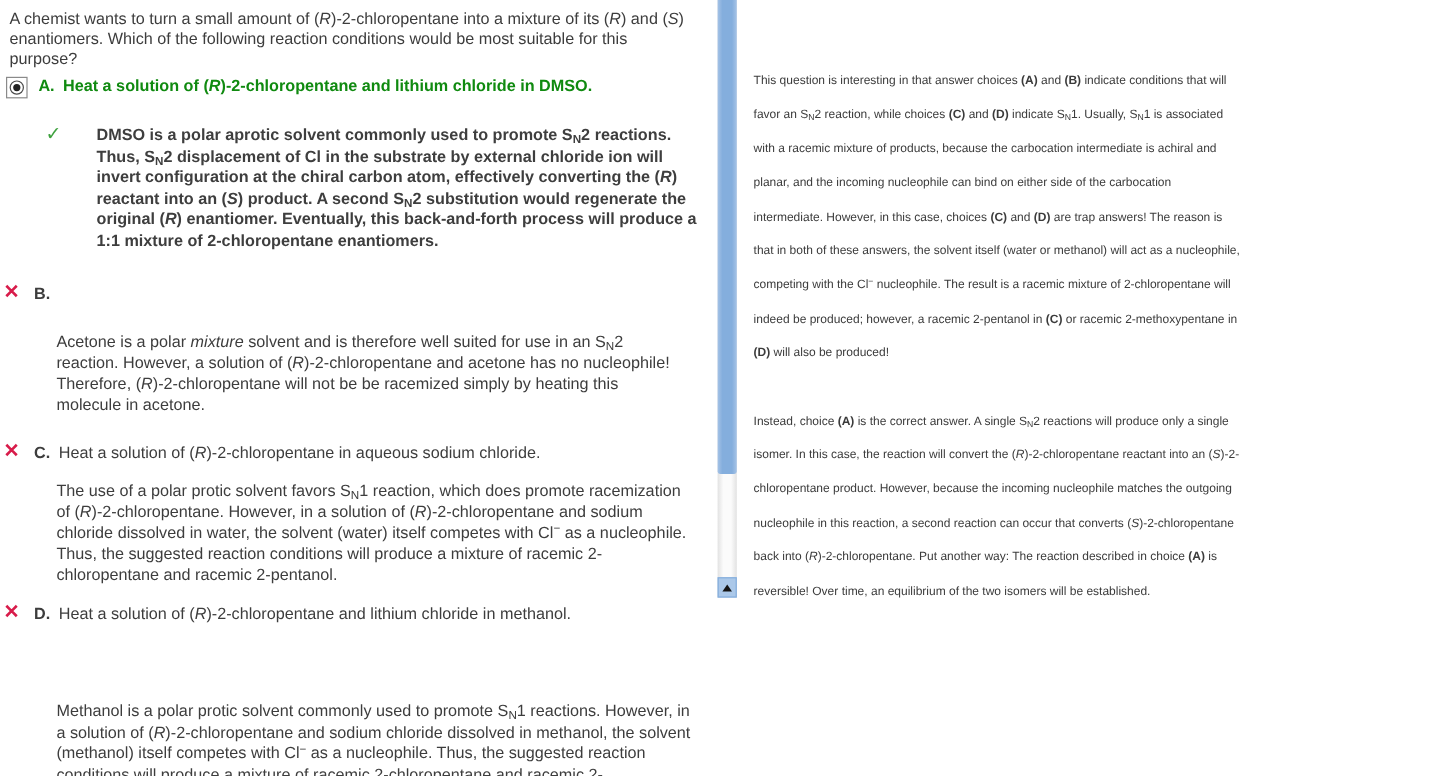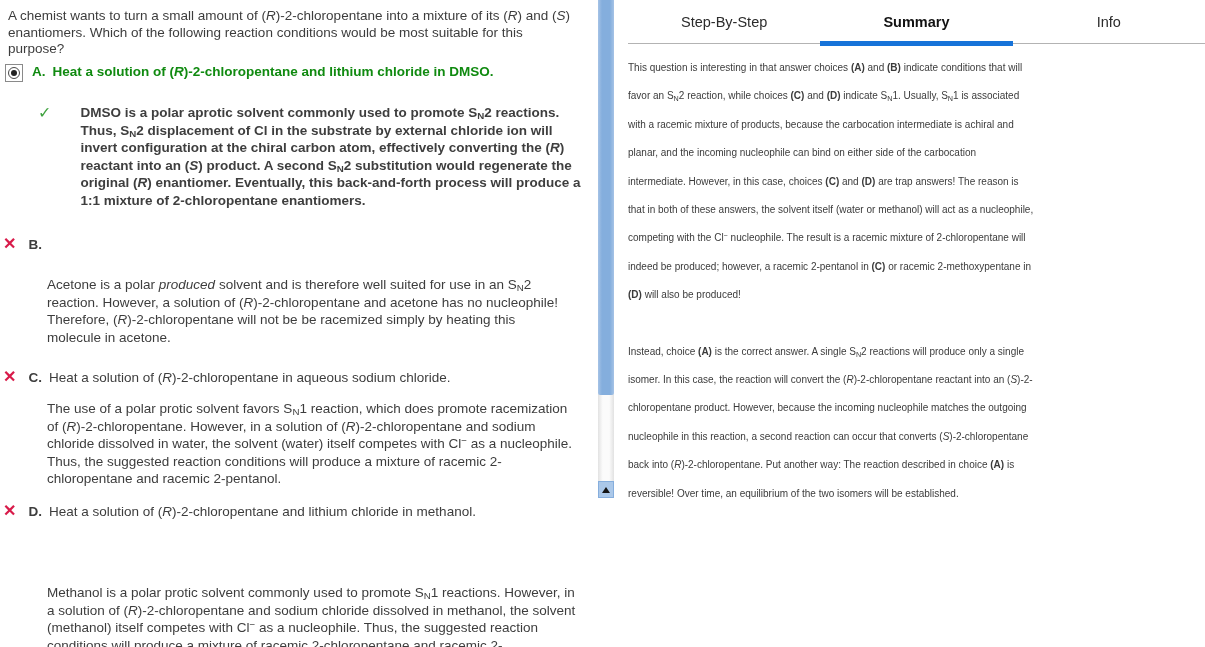--- a/index.html
+++ b/index.html
@@ -118,21 +118,21 @@
   </div>
   <div class="expl expl-a">
     <span class="check">✓</span>
     <span class="expl-text">DMSO is a polar aprotic solvent commonly used to promote S<sub>N</sub>2 reactions.<br>Thus, S<sub>N</sub>2 displacement of Cl in the substrate by external chloride ion will<br>invert configuration at the chiral carbon atom, effectively converting the (<i>R</i>)<br>reactant into an (<i>S</i>) product. A second S<sub>N</sub>2 substitution would regenerate the<br>original (<i>R</i>) enantiomer. Eventually, this back-and-forth process will produce a<br>1:1 mixture of 2-chloropentane enantiomers.</span>
   </div>
 
   <div class="answer-row row-b">
     <span class="xmark">✕</span>
     <span class="letter">B.</span>
   </div>
-  <div class="expl expl-b">Acetone is a polar <i>produced</i> solvent and is therefore well suited for use in an S<sub>N</sub>2<br>reaction. However, a solution of (<i>R</i>)-2-chloropentane and acetone has no nucleophile!<br>Therefore, (<i>R</i>)-2-chloropentane will not be be racemized simply by heating this<br>molecule in acetone.</div>
+  <div class="expl expl-b">Acetone is a polar <i>mixture</i> solvent and is therefore well suited for use in an S<sub>N</sub>2<br>reaction. However, a solution of (<i>R</i>)-2-chloropentane and acetone has no nucleophile!<br>Therefore, (<i>R</i>)-2-chloropentane will not be be racemized simply by heating this<br>molecule in acetone.</div>
 
   <div class="answer-row row-c">
     <span class="xmark">✕</span>
     <span class="letter">C.</span>
     <span class="ans-text">Heat a solution of (<i>R</i>)-2-chloropentane in aqueous sodium chloride.</span>
   </div>
   <div class="expl expl-c">The use of a polar protic solvent favors S<sub>N</sub>1 reaction, which does promote racemization<br>of (<i>R</i>)-2-chloropentane. However, in a solution of (<i>R</i>)-2-chloropentane and sodium<br>chloride dissolved in water, the solvent (water) itself competes with Cl<sup>−</sup> as a nucleophile.<br>Thus, the suggested reaction conditions will produce a mixture of racemic 2-<br>chloropentane and racemic 2-pentanol.</div>
 
   <div class="answer-row row-d">
     <span class="xmark">✕</span>
@@ -145,24 +145,19 @@
 
 <div class="scrollbar">
   <div class="scroll-thumb"></div>
   <div class="scroll-btn">
     <span class="arrow-up"></span>
   </div>
 </div>
 
 <section class="right-panel">
 
-  <nav class="tabs">
-    <div class="tab">Step-By-Step</div>
-    <div class="tab active">Summary</div>
-    <div class="tab">Info</div>
-  </nav>
 
   <div class="rp-content">
     <p>This question is interesting in that answer choices <b>(A)</b> and <b>(B)</b> indicate conditions that will<br>favor an S<sub>N</sub>2 reaction, while choices <b>(C)</b> and <b>(D)</b> indicate S<sub>N</sub>1. Usually, S<sub>N</sub>1 is associated<br>with a racemic mixture of products, because the carbocation intermediate is achiral and<br>planar, and the incoming nucleophile can bind on either side of the carbocation<br>intermediate. However, in this case, choices <b>(C)</b> and <b>(D)</b> are trap answers! The reason is<br>that in both of these answers, the solvent itself (water or methanol) will act as a nucleophile,<br>competing with the Cl<sup>−</sup> nucleophile. The result is a racemic mixture of 2-chloropentane will<br>indeed be produced; however, a racemic 2-pentanol in <b>(C)</b> or racemic 2-methoxypentane in<br><b>(D)</b> will also be produced!</p>
     <p>Instead, choice <b>(A)</b> is the correct answer. A single S<sub>N</sub>2 reactions will produce only a single<br>isomer. In this case, the reaction will convert the (<i>R</i>)-2-chloropentane reactant into an (<i>S</i>)-2-<br>chloropentane product. However, because the incoming nucleophile matches the outgoing<br>nucleophile in this reaction, a second reaction can occur that converts (<i>S</i>)-2-chloropentane<br>back into (<i>R</i>)-2-chloropentane. Put another way: The reaction described in choice <b>(A)</b> is<br>reversible! Over time, an equilibrium of the two isomers will be established.</p>
   </div>
 
 </section>
 
 </body></html>

